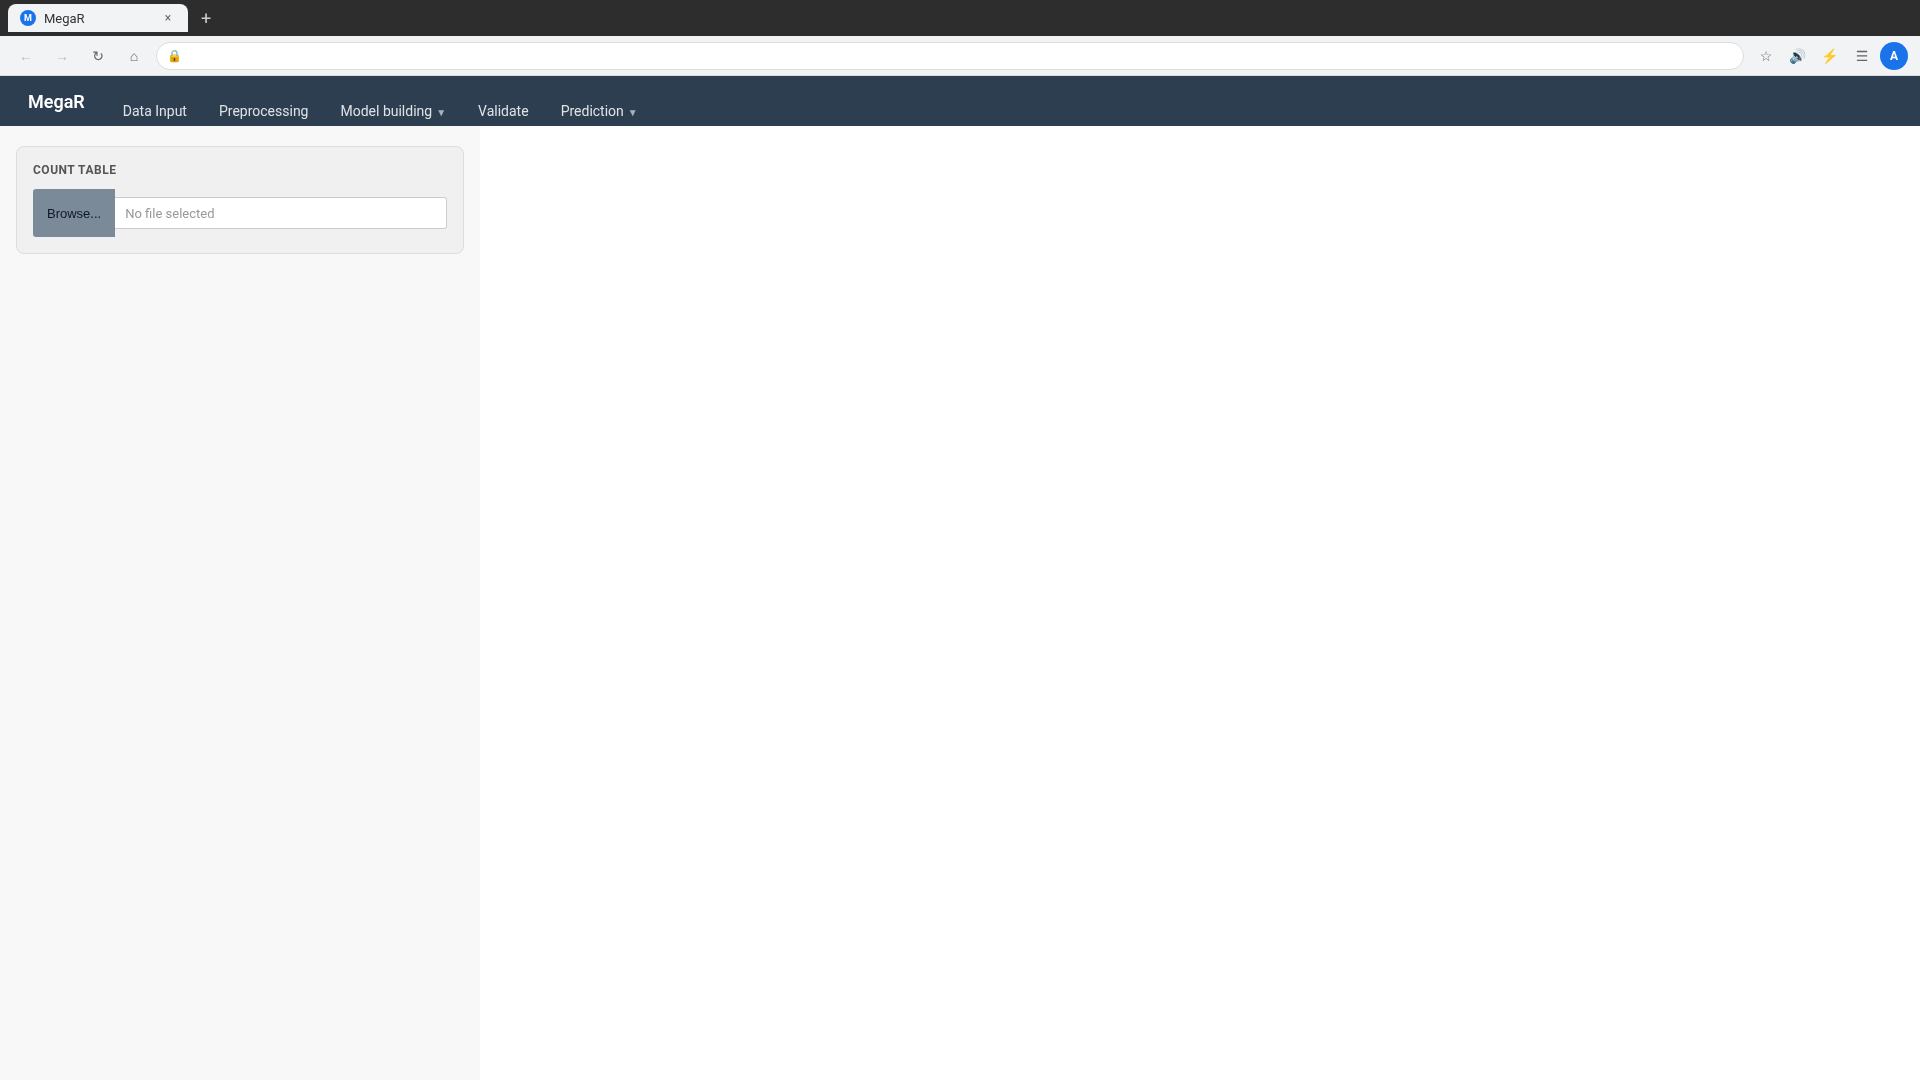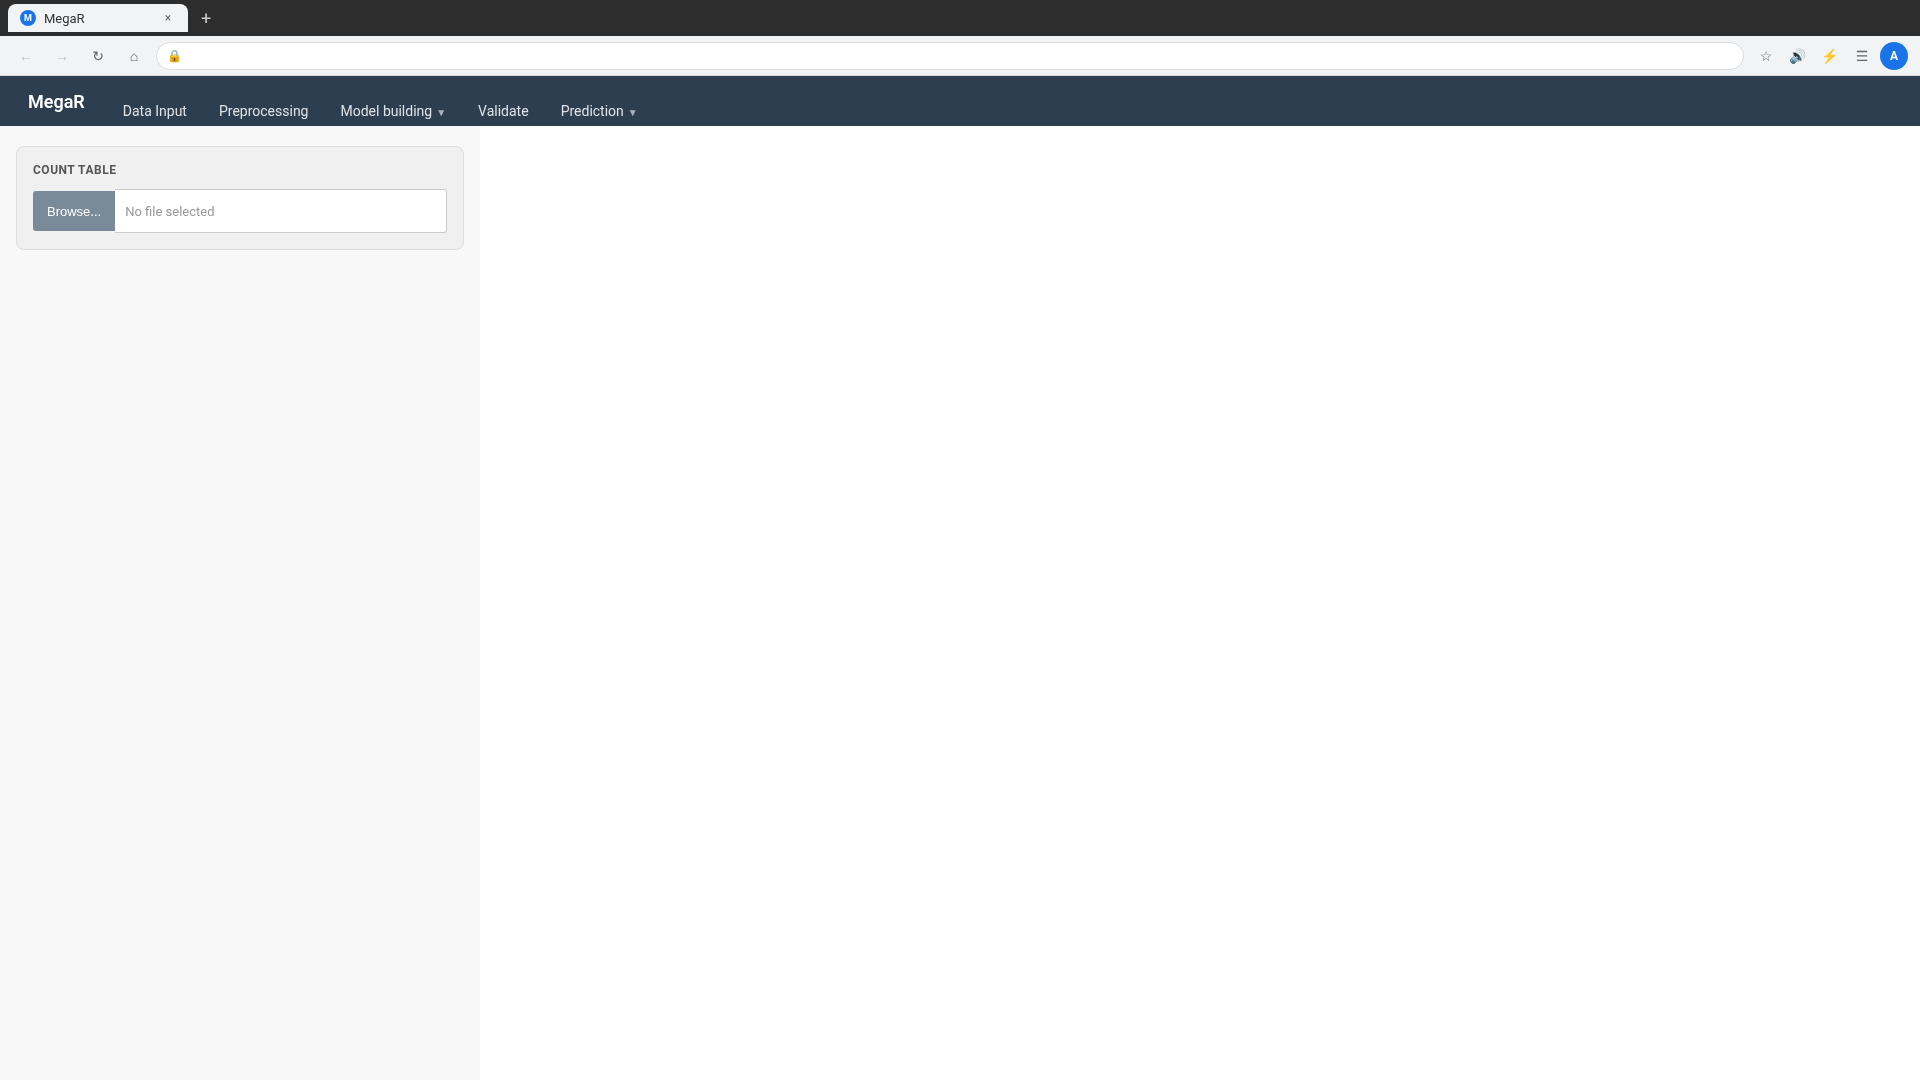--- a/index.html
+++ b/index.html
@@ -241,36 +241,36 @@
     }
 
     .file-input-row {
       display: flex;
       align-items: center;
       gap: 0;
     }
 
     .browse-btn {
       background: #7a8a99;
-      color: #ffffff;
+      color: #0f172a;
       border: none;
       padding: 6px 14px;
       font-size: 13px;
       cursor: pointer;
       border-radius: 3px 0 0 3px;
-      height: 40px;
+      height: 48px;
       white-space: nowrap;
     }
 
     .file-input-display {
       flex: 1;
       background: white;
       border: 1px solid #ccc;
       border-left: none;
-      height: 44px;
+      height: 32px;
       padding: 0 10px;
       display: flex;
       align-items: center;
       font-size: 13px;
       color: #999;
       border-radius: 0 3px 3px 0;
     }
 
     
     .right-panel {

